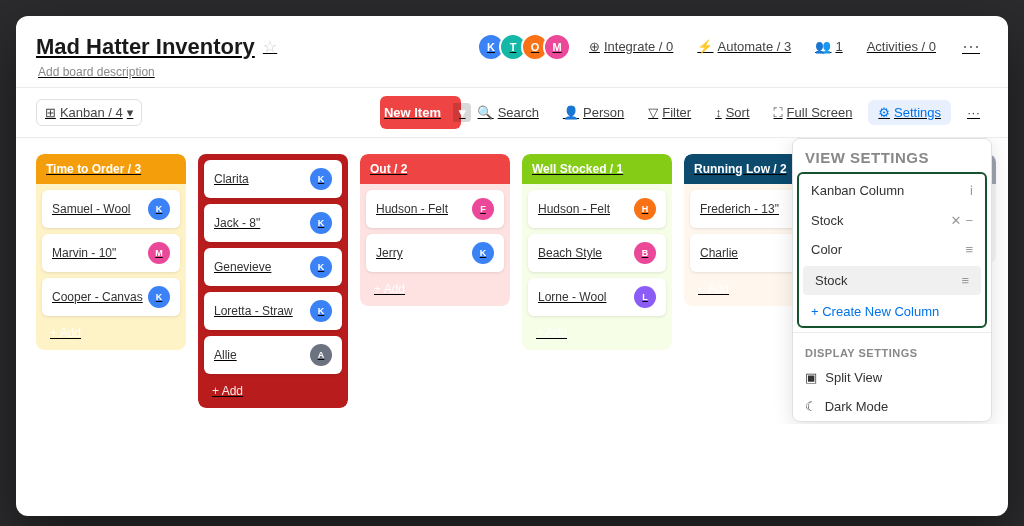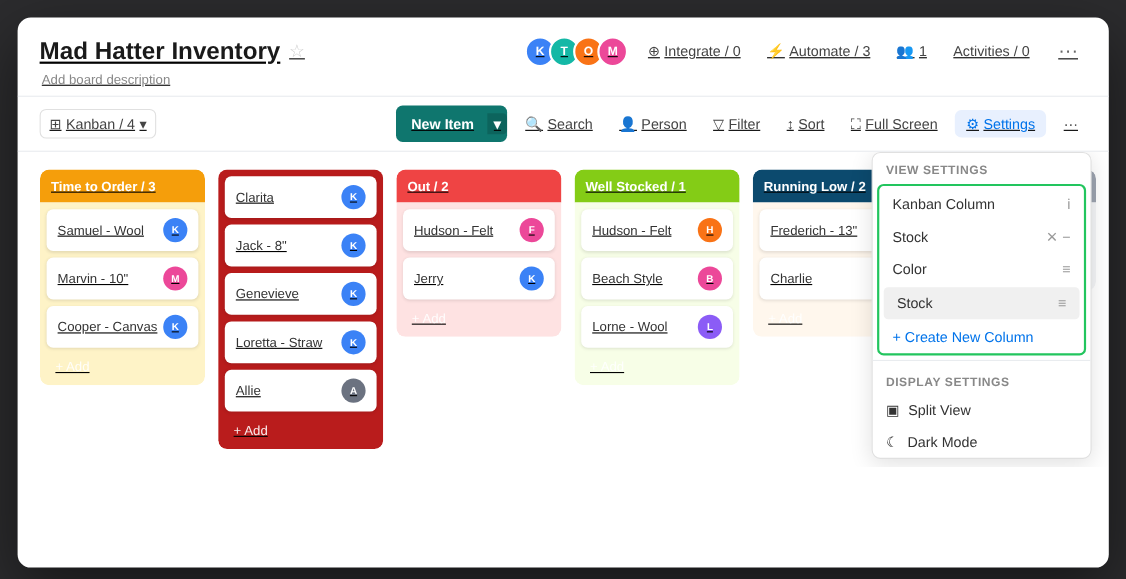--- a/index.html
+++ b/index.html
@@ -106,25 +106,25 @@
       gap: 4px;
       font-size: 13px;
       color: #444;
       cursor: pointer;
       padding: 5px 8px;
       border-radius: 6px;
       border: 1px solid #e0e0e0;
     }
     .spacer { flex: 1; }
     .new-item-btn {
-      background: #0f766e;
+      background: #ef4444;
       color: #fff;
       border: none;
       border-radius: 6px;
-      padding: 7px 14px;
+      padding: 7px 4px;
       font-size: 13px;
       font-weight: 600;
       cursor: pointer;
       display: flex;
       align-items: center;
       gap: 4px;
     }
     .new-item-btn .dropdown-arrow {
       background: rgba(0,0,0,0.15);
       padding: 2px 6px;
@@ -239,21 +239,21 @@
       top: 0;
       width: 200px;
       background: #fff;
       border: 1px solid #e0e0e0;
       border-radius: 8px;
       box-shadow: 0 4px 20px rgba(0,0,0,0.12);
       z-index: 10;
       font-size: 13px;
     }
     .settings-section-title {
-      font-size: 11px;
+      font-size: 15px;
       font-weight: 600;
       color: #888;
       padding: 10px 12px 4px 12px;
       text-transform: uppercase;
       letter-spacing: 0.5px;
     }
     .settings-item {
       display: flex;
       align-items: center;
       justify-content: space-between;
@@ -267,21 +267,21 @@
       align-items: center;
       gap: 4px;
       color: #999;
     }
     .settings-divider {
       height: 1px;
       background: #e9ecef;
       margin: 4px 0;
     }
     .kanban-column-row {
-      border: 2px solid #22c55e;
+      border: 2px solid #14532d;
       border-radius: 6px;
       margin: 2px 4px;
     }
     .create-new {
       color: #0073ea;
       font-weight: 500;
       padding: 7px 12px;
       cursor: pointer;
     }
     .display-settings-title {

